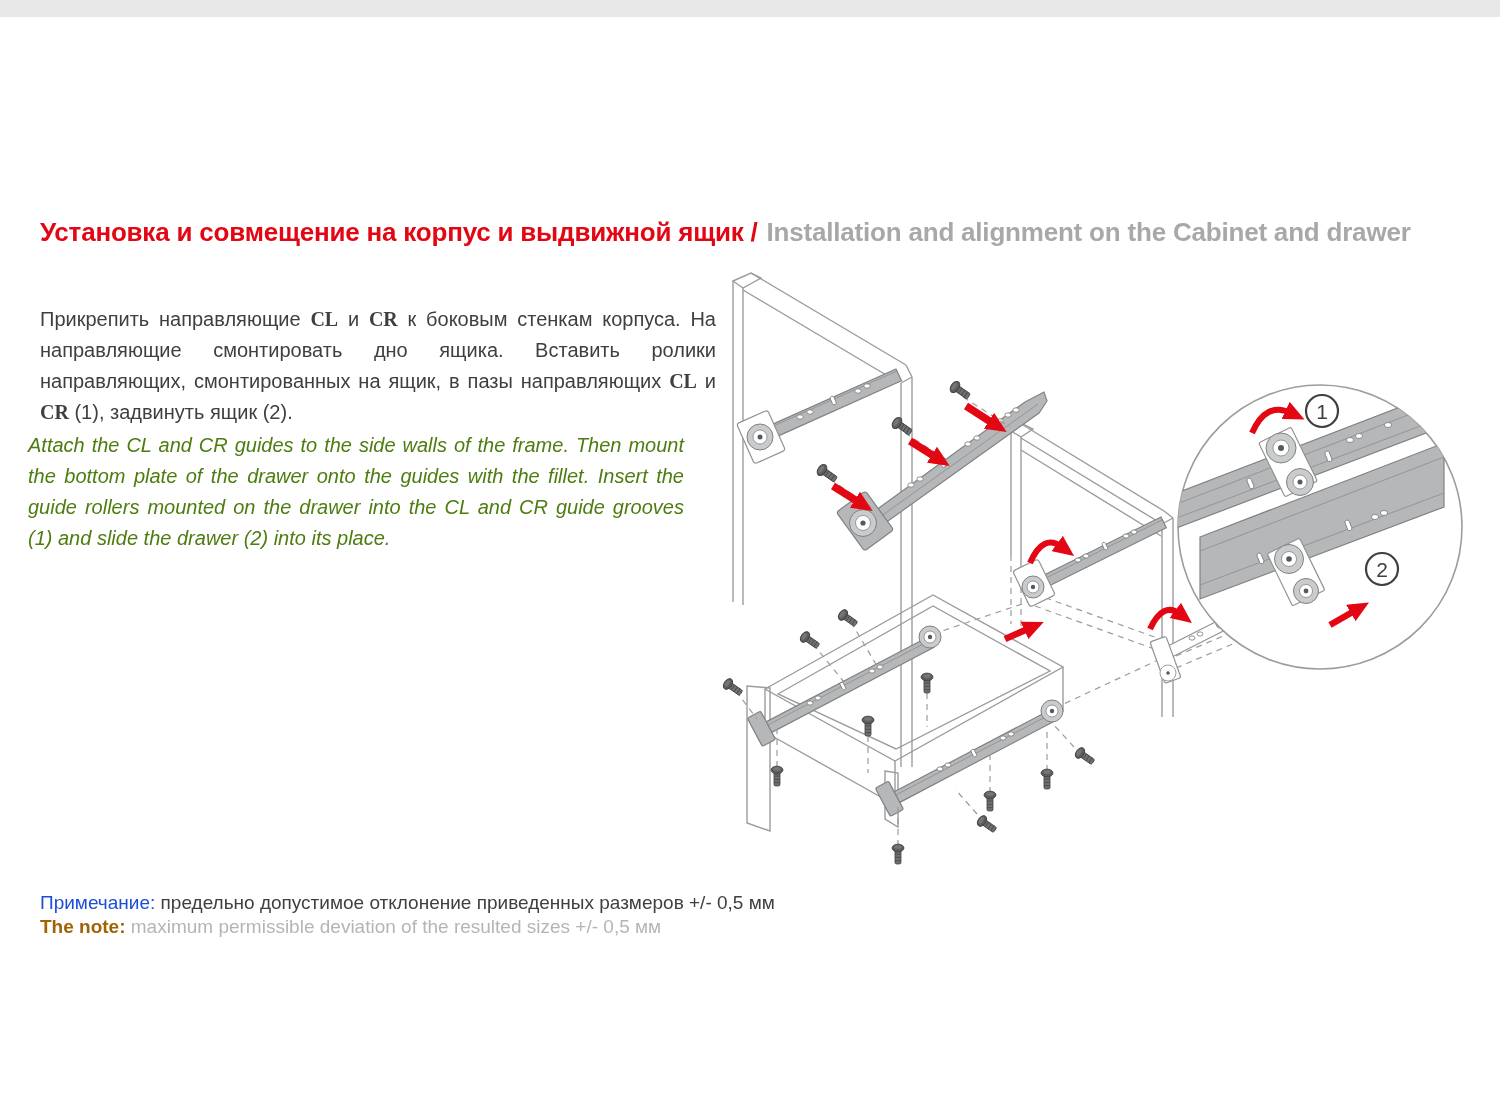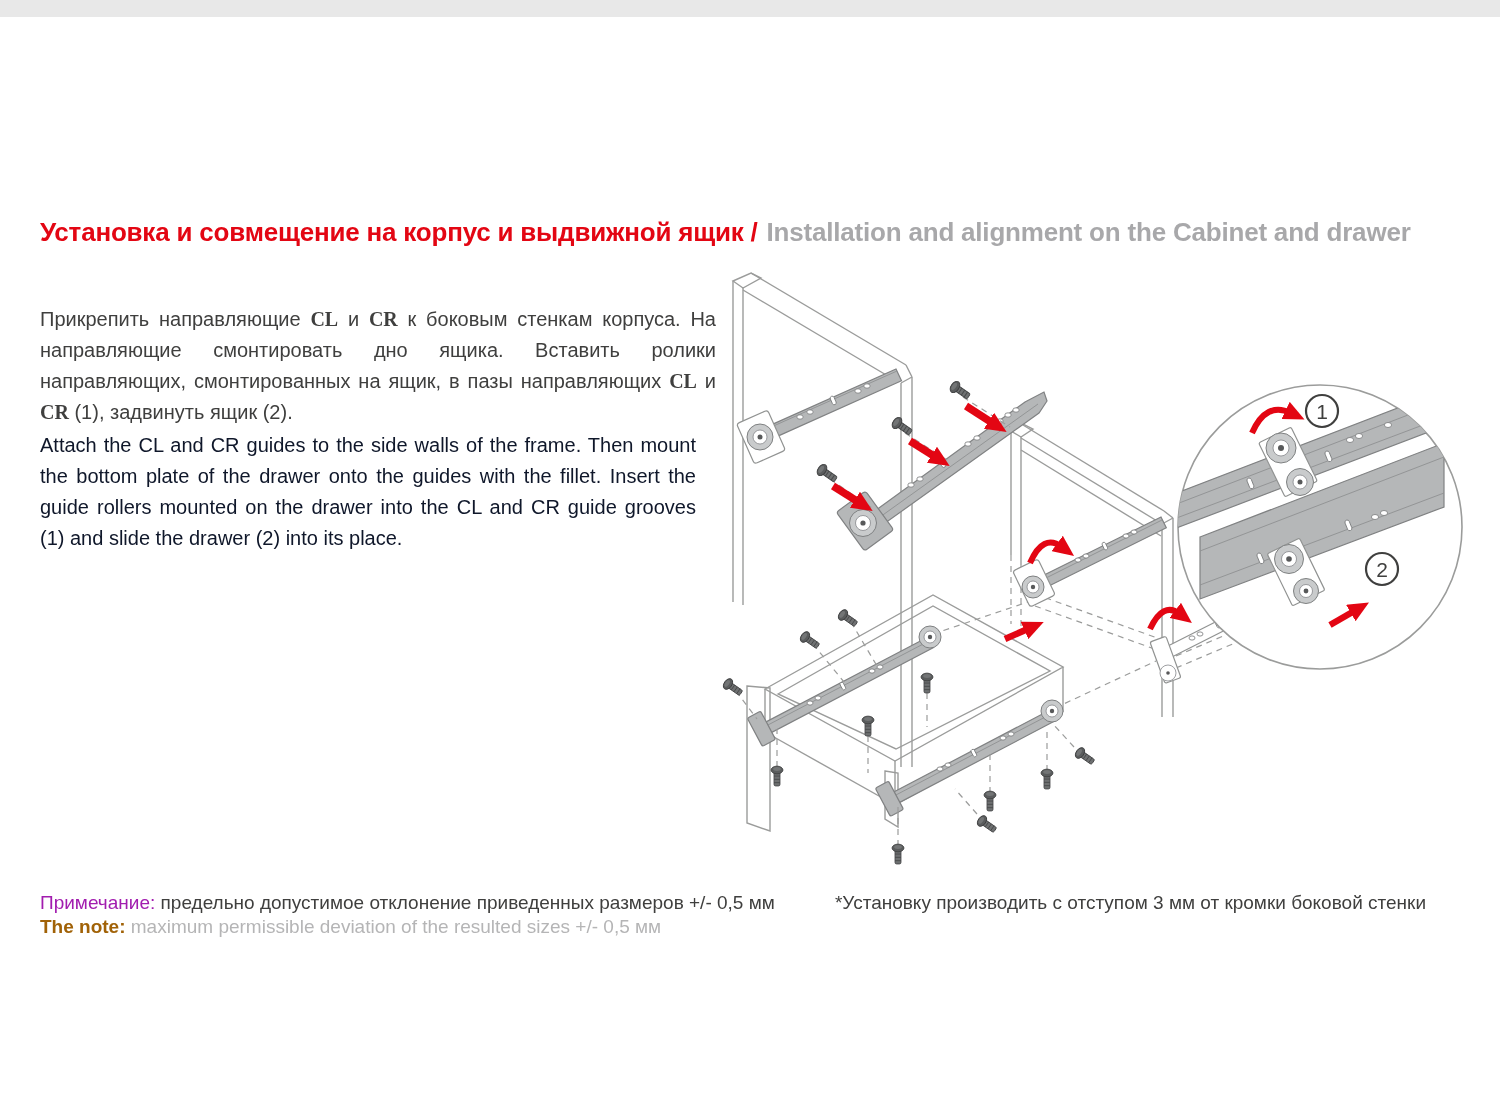--- a/index.html
+++ b/index.html
@@ -14,28 +14,28 @@
     font-size:26px; font-weight:bold; white-space:nowrap; letter-spacing:-0.2px;
   }
   .title .ru { color:#e30613; }
   .title .en { color:#a8a8aa; margin-left:9px; }
   .intro-ru {
     position:absolute; left:40px; top:267px; width:676px;
     font-size:20px; line-height:31px; color:#3f3f3e; text-align:justify;
   }
   .intro-ru b { font-weight:bold;font-family:Liberation Serif, serif; }
   .intro-en {
-    position:absolute; left:40px; top:393px; width:656px;
-    font-size:20px; line-height:31px; color:#0f172a; text-align:justify;
+    position:absolute; left:28px; top:393px; width:656px;
+    font-size:20px; line-height:31px; color:#4d7c0f; text-align:justify;font-style:italic;
   }
   .notes-left {
     position:absolute; left:40px; top:874px; font-size:19px; line-height:24px;
     white-space:nowrap; color:#3f3f3e;
   }
-  .notes-left .lbl-ru { color:#a21caf; }
+  .notes-left .lbl-ru { color:#1d4ed8; }
   .notes-left .lbl-en { color:#a16207; font-weight:bold; }
   .notes-left .txt-en { color:#b5b5b6; }
   .notes-right {
     position:absolute; right:74px; top:874px; font-size:19px; line-height:24px;
     text-align:right; white-space:nowrap; color:#3f3f3e;
   }
   .notes-right .txt-en { color:#b5b5b6; }
   .figure { position:absolute; left:700px; top:248px; }
   
   .ln   { stroke:#9b9c9b; stroke-width:1.4; fill:none; }
@@ -64,21 +64,20 @@
   <p class="intro-ru"><span>Прикрепить направляющие </span><b>CL</b><span> и </span><b>CR</b><span> к боковым стенкам корпуса. На направляющие смонтировать дно ящика. Вставить ролики направляющих, смонтированных на ящик, в пазы направляющих </span><b>CL</b><span> и </span><b>CR</b><span> (1), задвинуть ящик (2).</span></p>
 
   <p class="intro-en">Attach the CL and CR guides to the side walls of the frame. Then mount the bottom plate of the drawer onto the guides with the fillet. Insert the guide rollers mounted on the drawer into the CL and CR guide grooves (1) and slide the drawer (2) into its place.</p>
 
   <div class="notes-left">
     <div><span class="lbl-ru">Примечание:</span><span> предельно допустимое отклонение приведенных размеров +/- 0,5 мм</span></div>
     <div><span class="lbl-en">The note:</span><span class="txt-en"> maximum permissible deviation of the resulted sizes +/- 0,5 мм</span></div>
   </div>
 
   <div class="notes-right">
-    <div>*Установку производить с отступом 3 мм от кромки боковой стенки</div>
   </div>
 
   <svg class="figure" width="790" height="625" viewBox="0 0 790 625">
     <defs>
       <marker id="ah" markerUnits="userSpaceOnUse" markerWidth="21" markerHeight="19" refX="6" refY="9.5" orient="auto">
         <path d="M0,0 L21,9.5 L0,19 Z" fill="#e30613"></path>
       </marker>
       <g id="screw">
         <rect x="-2.7" y="1" width="5.4" height="13.5" rx="1.4" fill="#6e7071" stroke="#474849" stroke-width="0.8"></rect>
         <line x1="-2.7" y1="5.5" x2="2.7" y2="5.5" stroke="#474849" stroke-width="0.8"></line>

